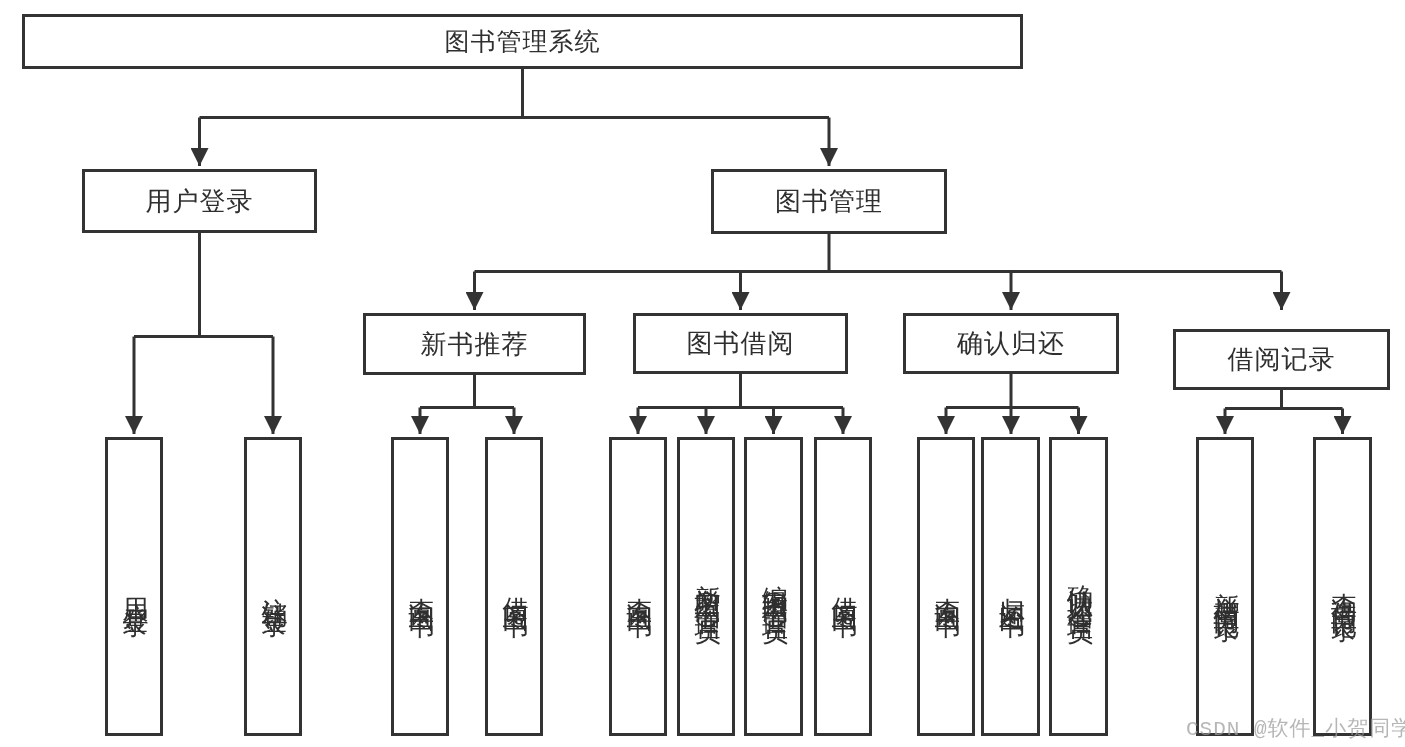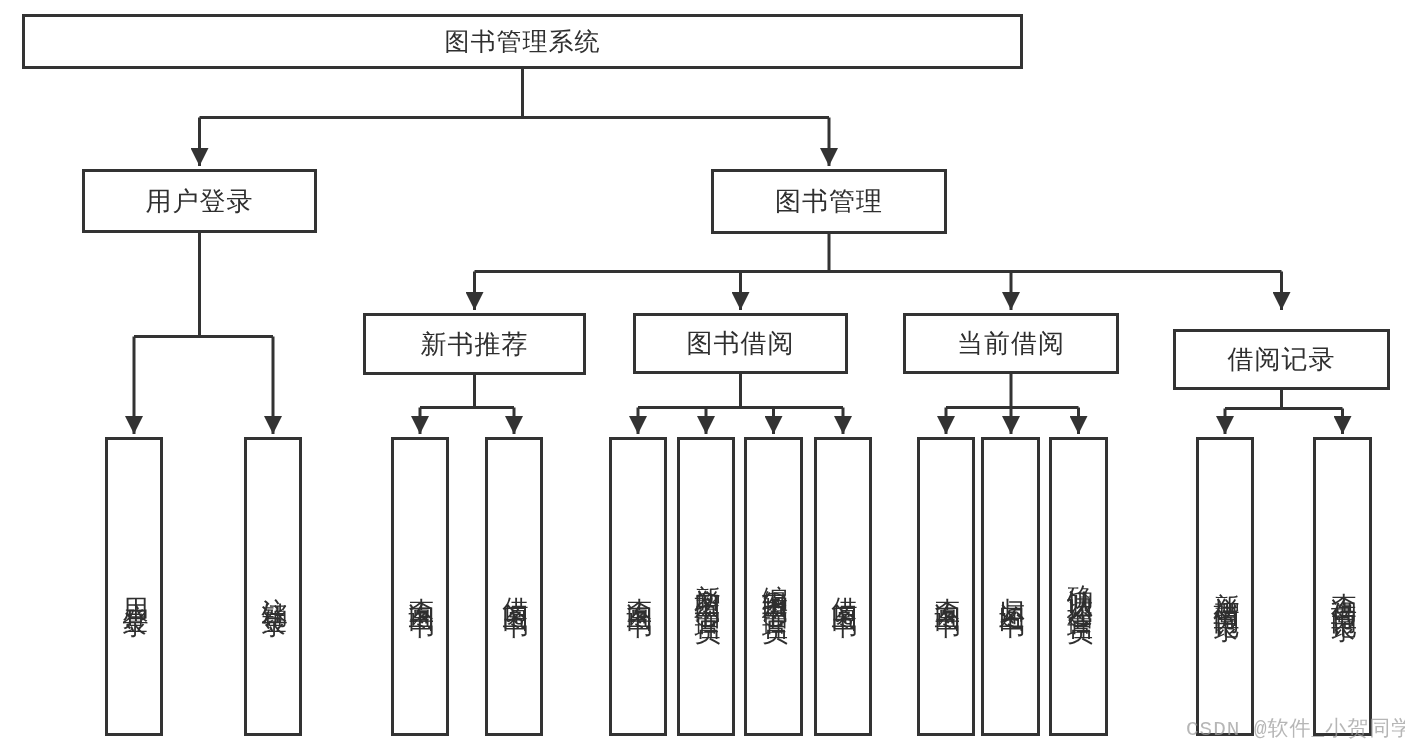--- a/index.html
+++ b/index.html
@@ -113,21 +113,21 @@
     <path d="M1342.5 408.5 V434" fill="none" stroke="#333333" stroke-width="3" marker-end="url(#arrow)"></path>
   </svg>
 
   <div class="box hbox root-box" style="left:22px; top:14px; width:1001px; height:55px;">图书管理系统</div>
 
   <div class="box hbox" style="left:82px; top:169px; width:235px; height:64px;">用户登录</div>
   <div class="box hbox" style="left:711px; top:169px; width:236px; height:65px;">图书管理</div>
 
   <div class="box hbox" style="left:363px; top:313px; width:223px; height:62px;">新书推荐</div>
   <div class="box hbox" style="left:633px; top:313px; width:215px; height:61px;">图书借阅</div>
-  <div class="box hbox" style="left:903px; top:313px; width:216px; height:61px;">当前借阅</div>
+  <div class="box hbox" style="left:903px; top:313px; width:216px; height:61px;">确认归还</div>
   <div class="box hbox" style="left:1173px; top:313px; width:217px; height:61px;margin-top:16px;">借阅记录</div>
 
   <div class="box vbox" style="left:105px; top:437px; width:58px; height:299px;">用户登录</div>
   <div class="box vbox" style="left:244px; top:437px; width:58px; height:299px;">注销登录</div>
 
   <div class="box vbox" style="left:391px; top:437px; width:58px; height:299px;">查询图书</div>
   <div class="box vbox" style="left:485px; top:437px; width:58px; height:299px;">借阅图书</div>
 
   <div class="box vbox" style="left:609px; top:437px; width:58px; height:299px;">查询图书</div>
   <div class="box vbox" style="left:677px; top:437px; width:58px; height:299px;">新增图书（管理员）</div>

